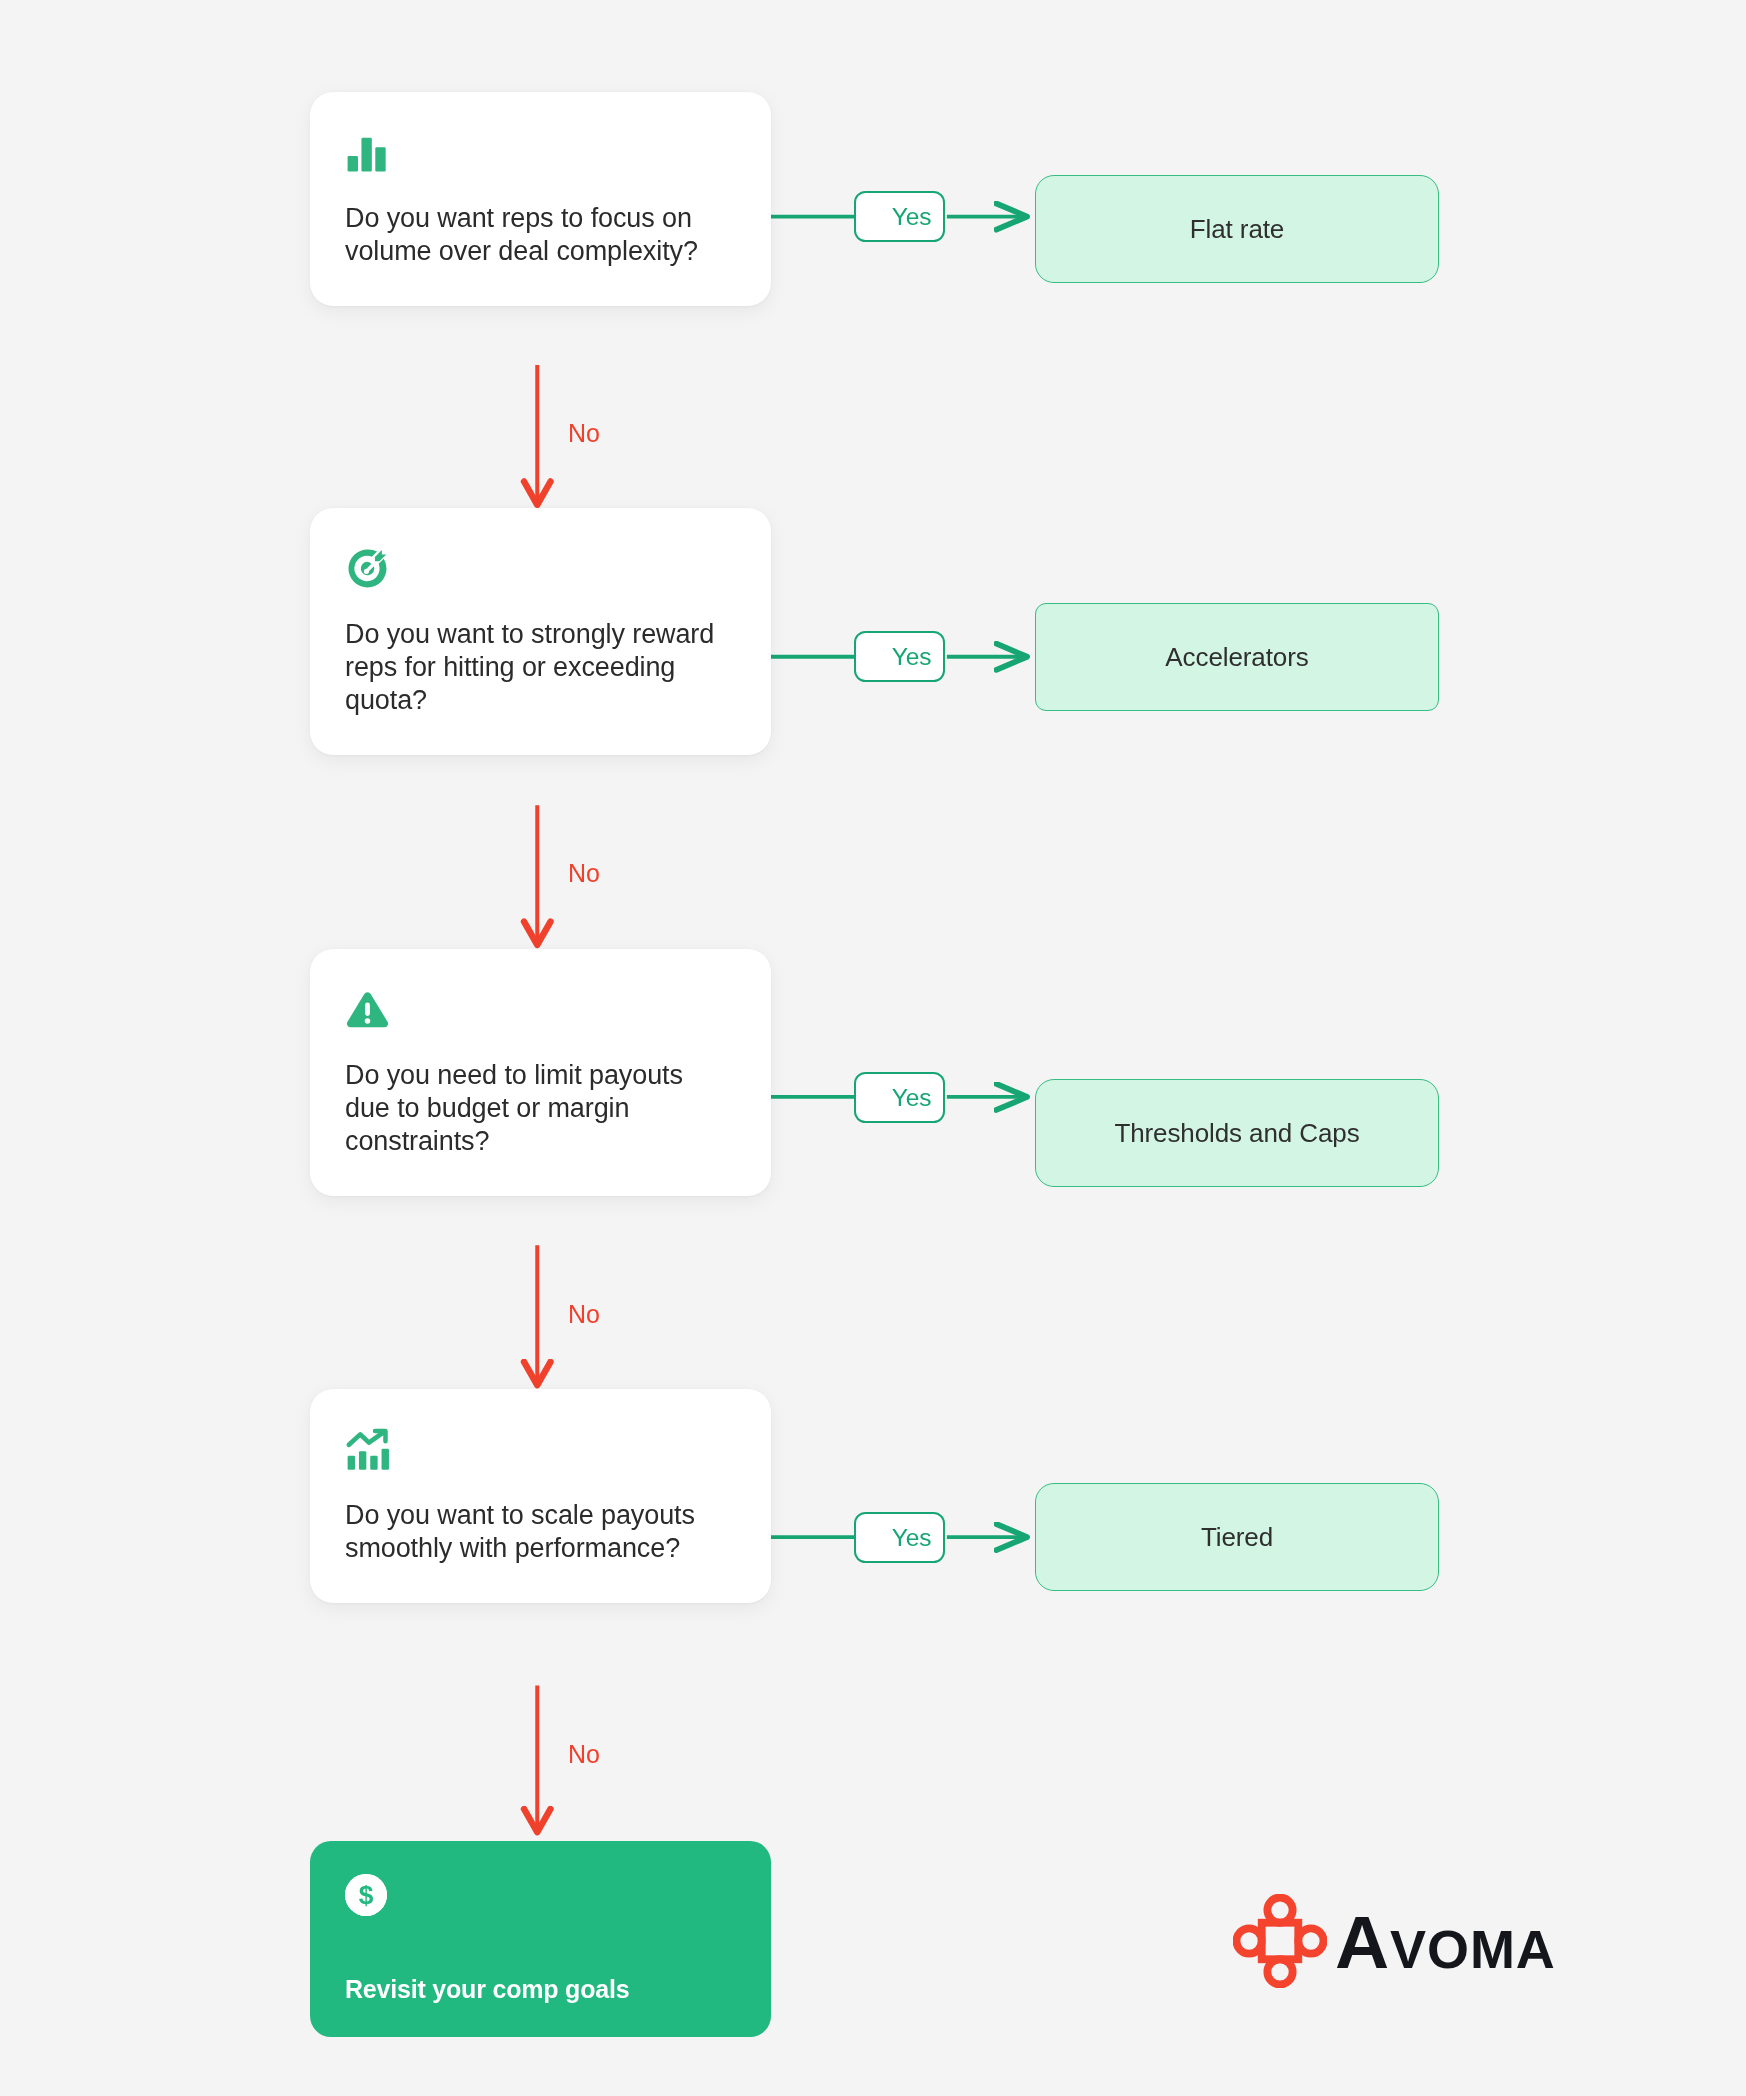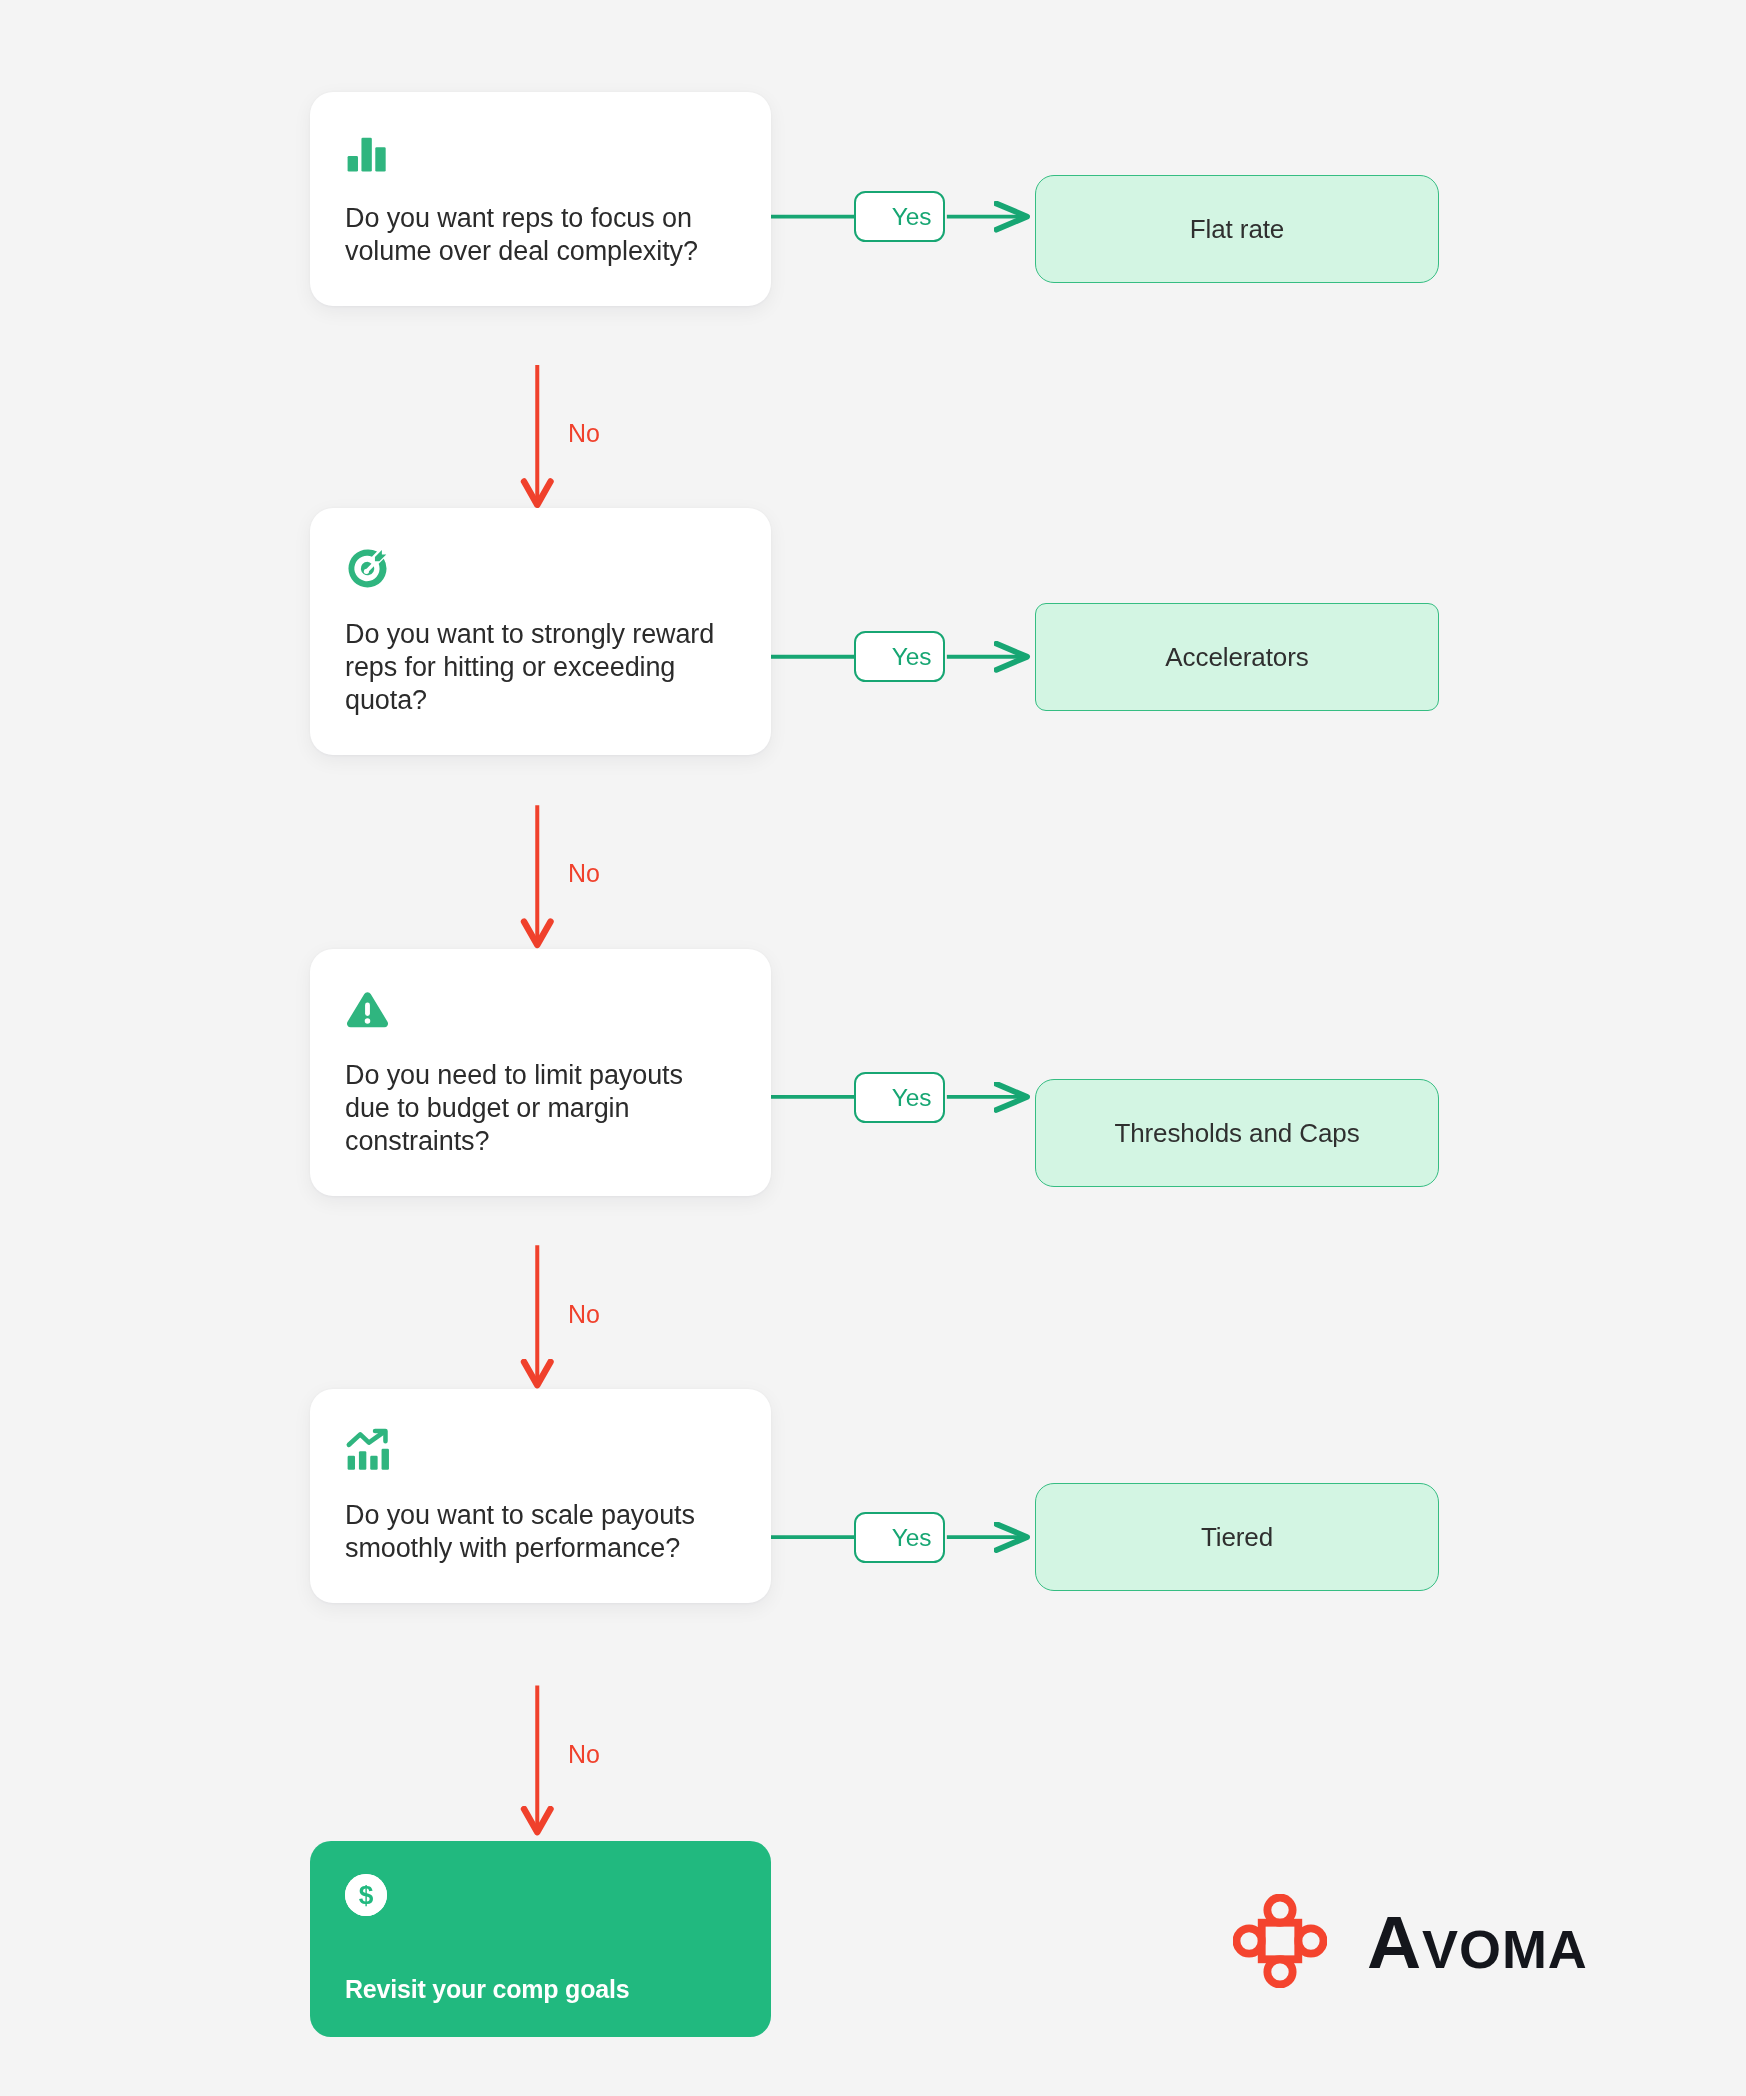--- a/index.html
+++ b/index.html
@@ -124,21 +124,21 @@
     font-family: "Liberation Sans", sans-serif;
   }
 
   
   #brand {
     position: absolute;
     left: 1233px;
     top: 1894px;
     display: flex;
     align-items: center;
-    gap: 40px;
+    gap: 8px;
   }
   #brand .wordmark {
     font-size: 75px;
     font-weight: 700;
     color: #14161c;
     letter-spacing: 0.9px;
     line-height: 1;
     font-family: "Liberation Sans", sans-serif;
   }
   #brand .wordmark .sm { font-size: 54px; }

